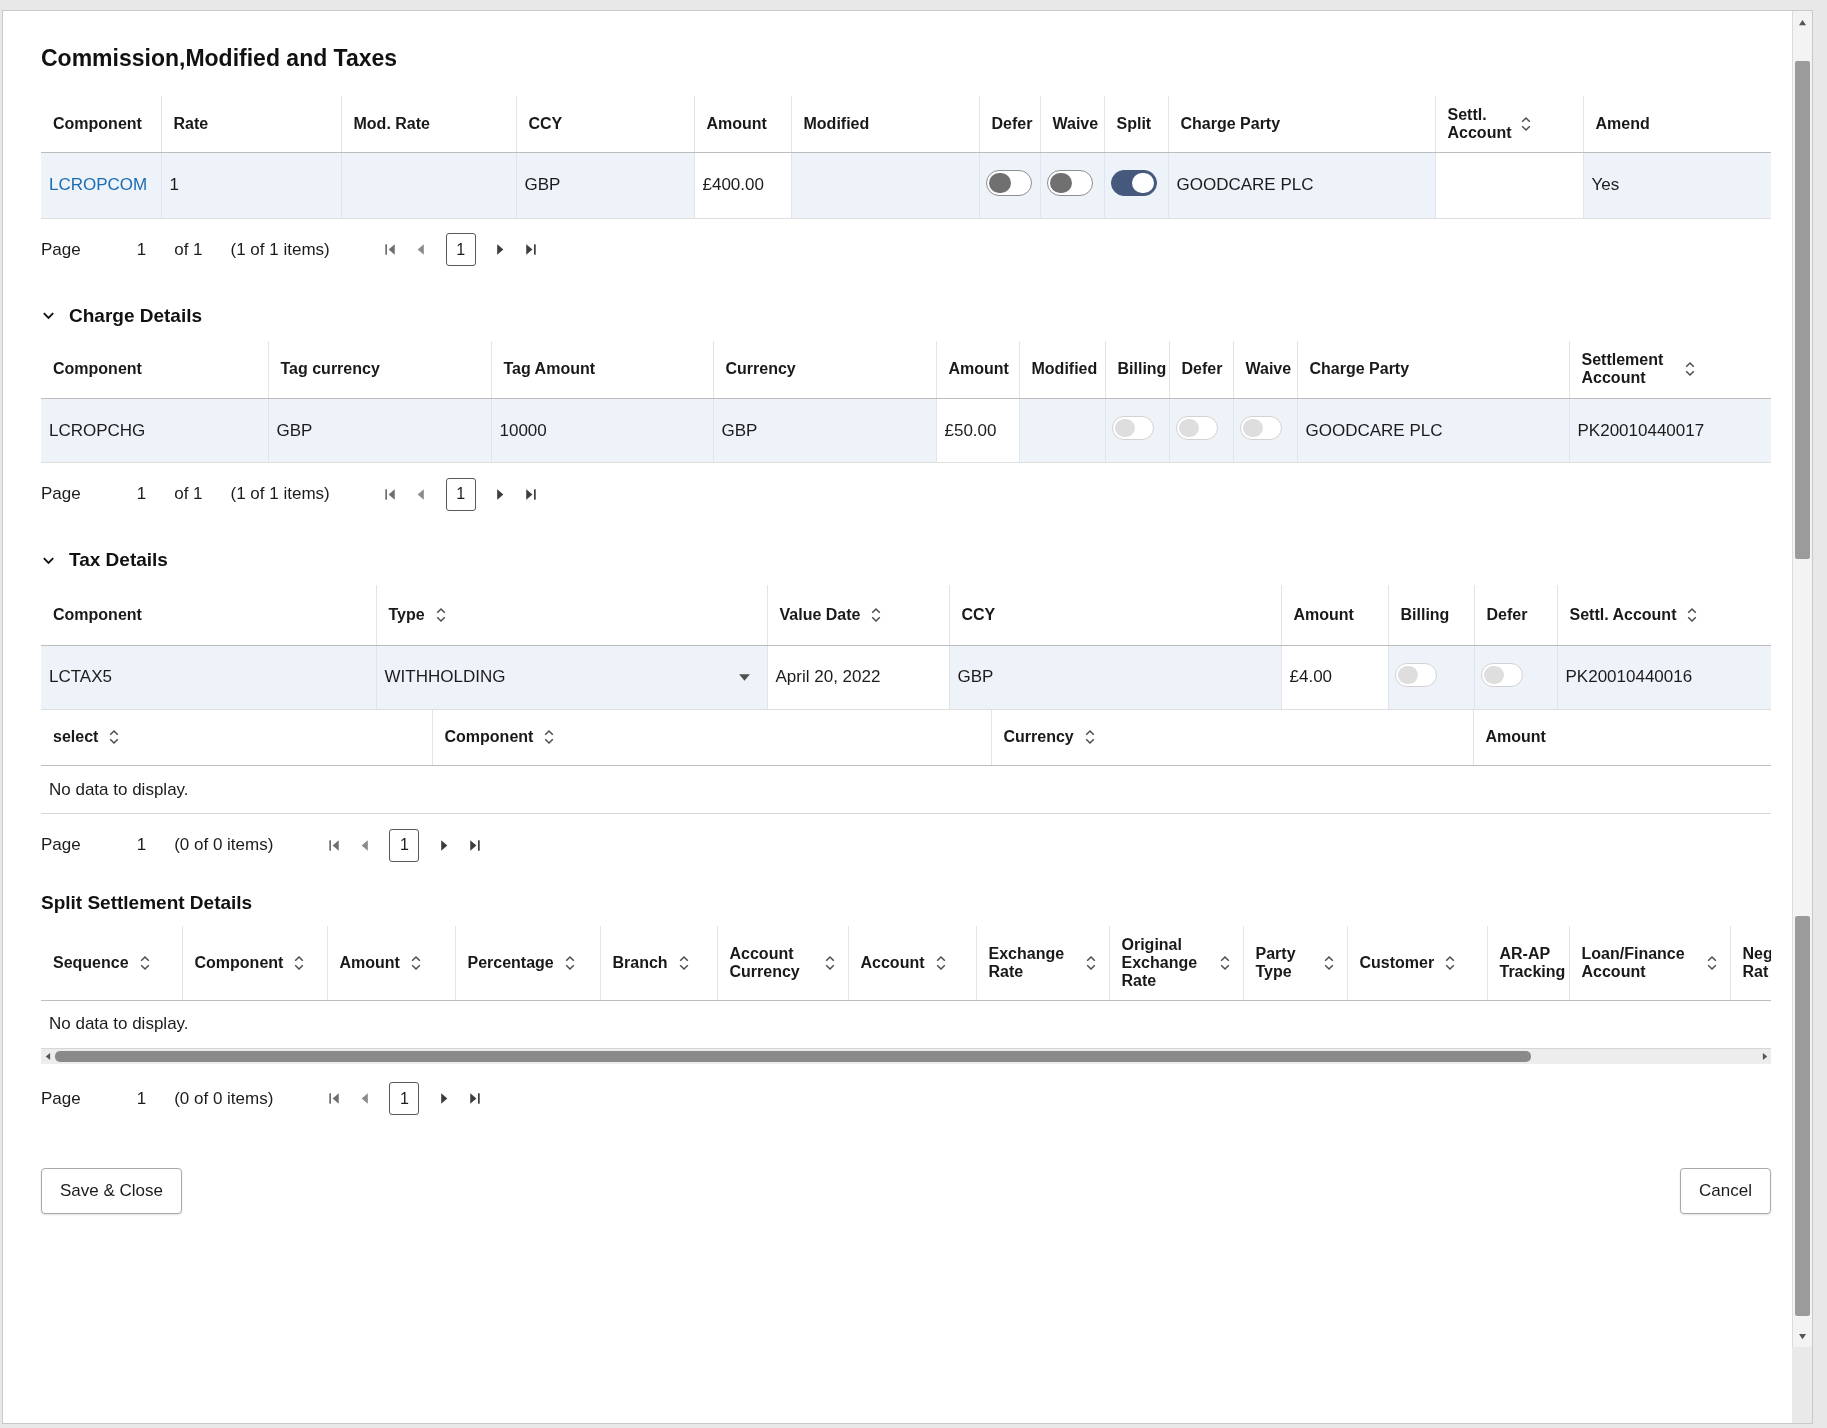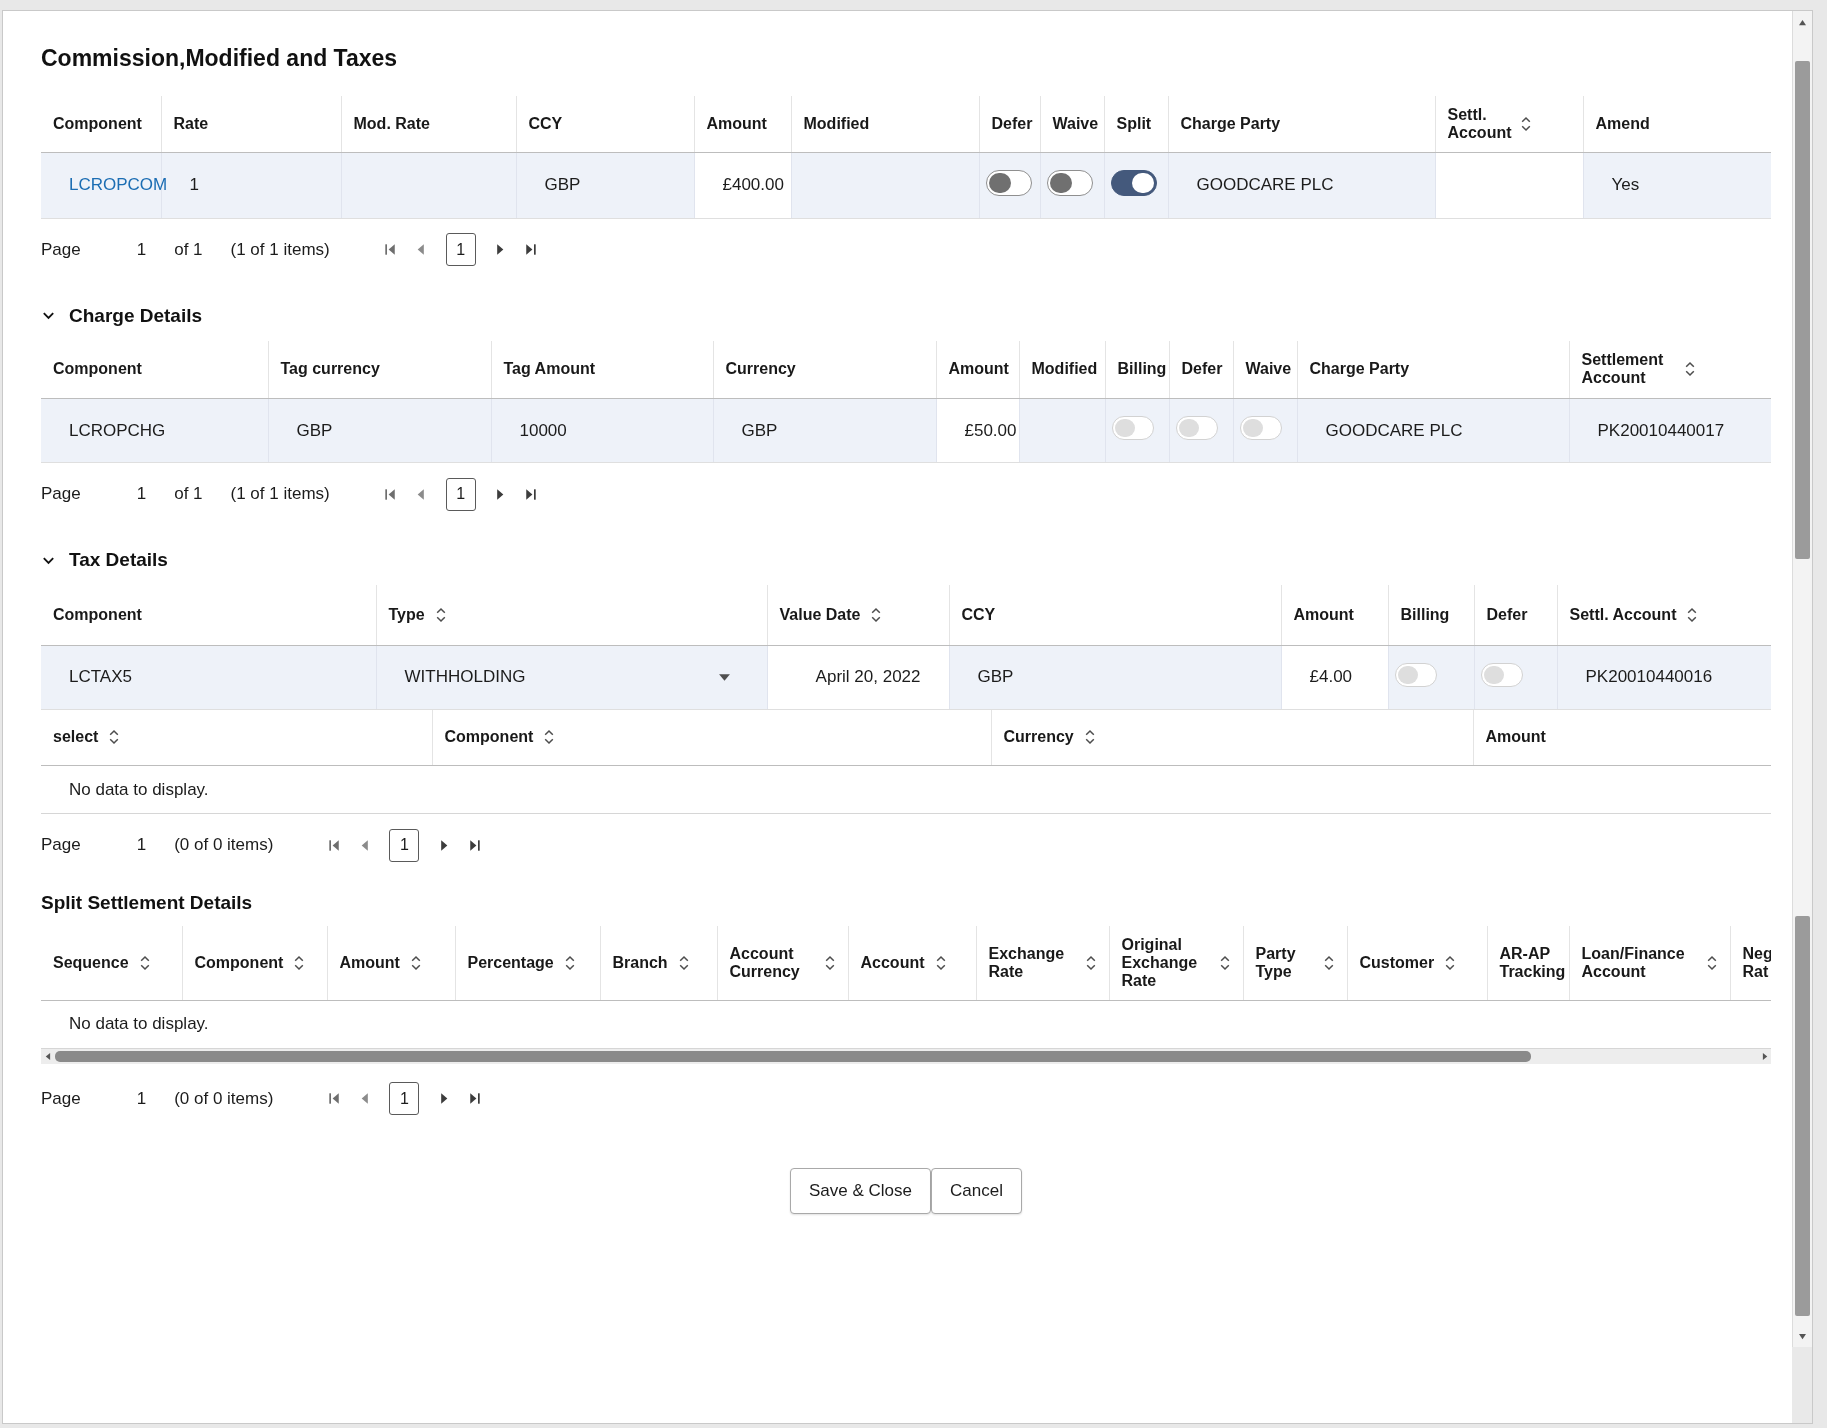--- a/index.html
+++ b/index.html
@@ -43,27 +43,27 @@
     text-align:left; vertical-align:middle;
     font-size:16px; font-weight:700; color:#191919;
     padding:6px 12px;
     border-bottom:1px solid #bdbdbd;
     border-right:1px solid #e4e4e4;
     background:#fff;
   }
   table.grid th:last-child { border-right:none; }
   table.grid td {
     vertical-align:middle; font-size:17px; color:#1c1c1c;
-    padding:6px 28px;
+    padding:6px 8px;
     border-right:1px solid #e0e4ee;
     border-bottom:1px solid #dfdfdf;
   }
   table.grid td:last-child { border-right:none; }
   tr.data td { background:#eef2f9; }
-  tr.data td.white { background:#fff;text-align:right; }
+  tr.data td.white { background:#fff; }
   .h56 th { height:56px; } .h58 th { height:58px; } .h60 th { height:60px; } .h74 th { height:74px; }
   .r66 td { height:66px; } .r64 td { height:64px; }
   tr.no-data td { background:#fff; height:48px; font-size:17px; border-right:none; border-bottom:1px solid #d6d6d6; }
 
   .th-flex { display:flex; align-items:center; gap:10px; }
   .wrap-60 { max-width:62px; }
   .wrap-90 { max-width:92px; }
   .sort-svg { flex:0 0 auto; }
 
   .link { color:#1b6db3; text-decoration:none; cursor:pointer; }
@@ -98,21 +98,21 @@
   .h-arrow.left { left:0; } .h-arrow.right { right:0; }
 
   .v-scrollbar { position:absolute; top:0; right:0; width:20px; height:1336px; background:#f3f3f3; border-left:1px solid #dcdcdc; }
   .v-arrow { position:absolute; left:0; width:19px; height:22px; display:flex; align-items:center; justify-content:center; }
   .v-arrow.up { top:0; } .v-arrow.down { bottom:0; }
   .v-thumb { position:absolute; left:2px; width:15px; background:#9b9b9b; border-radius:2px; }
   .v-thumb.t1 { top:50px; height:498px; }
   .v-thumb.t2 { top:905px; height:400px; }
   .v-corner { position:absolute; right:0; top:1336px; width:20px; height:78px; background:#e9e9e9; }
 
-  .footer { width:1730px; display:flex; justify-content:center; margin-top:50px; }
+  .footer { width:1730px; display:flex; justify-content:space-between; margin-top:50px; }
 </style>
 </head>
 <body>
 
 <div class="panel">
   <div class="content">
 
     <div class="page-title">Commission,Modified and Taxes</div>
 
 

